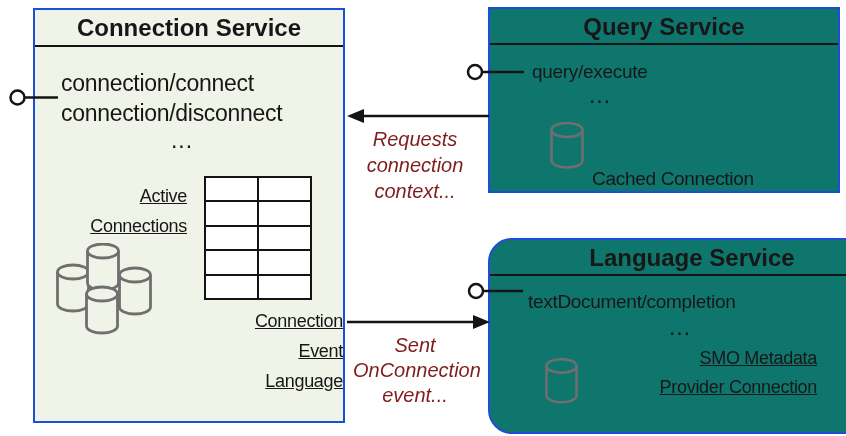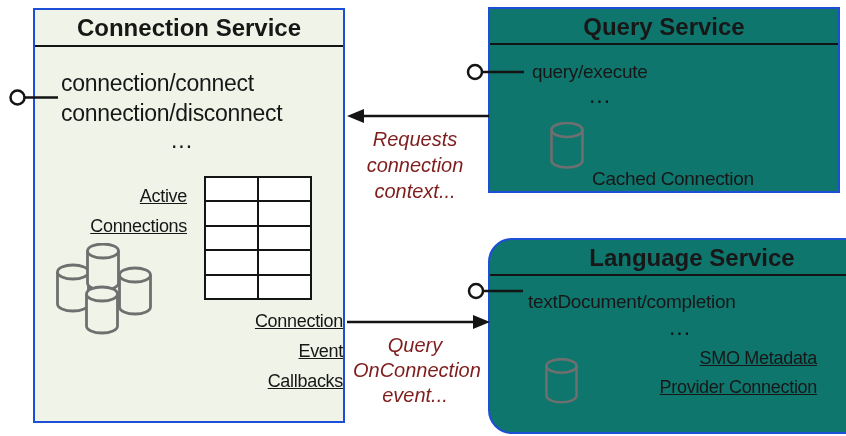--- a/index.html
+++ b/index.html
@@ -112,21 +112,21 @@
       <div class="cell"></div>
       <div class="cell"></div>
       <div class="cell"></div>
       <div class="cell"></div>
       <div class="cell"></div>
     </div>
 
     <div class="abs center-label" style="left:146px; top:296px; width:162px; line-height:30px;">
       <div>Connection</div>
       <div>Event</div>
-      <div>Callbacks</div>
+      <div>Language</div>
     </div>
   </div>
 
   <div class="svc-box gray box-query">
     <div class="svc-header">Query Service</div>
 
     <div class="abs method-line" style="left:42px; top:47px;">query/execute</div>
     <div class="abs ellipsis" style="left:60px; top:76px;">...</div>
 
     <svg class="abs cyl-svg" style="left:60px; top:113px;" width="34" height="47" viewBox="0 0 34 47">
@@ -183,18 +183,18 @@
       <polygon points="490,322 473,315 473,329" fill="#141414"></polygon>
     </g>
   </svg>
 
   <div class="arrow-label requests">
     <div>Requests</div>
     <div>connection</div>
     <div>context...</div>
   </div>
   <div class="arrow-label sent">
-    <div>Query</div>
+    <div>Sent</div>
     <div>OnConnection</div>
     <div>event...</div>
   </div>
 
 </div>
 
 </body></html>

